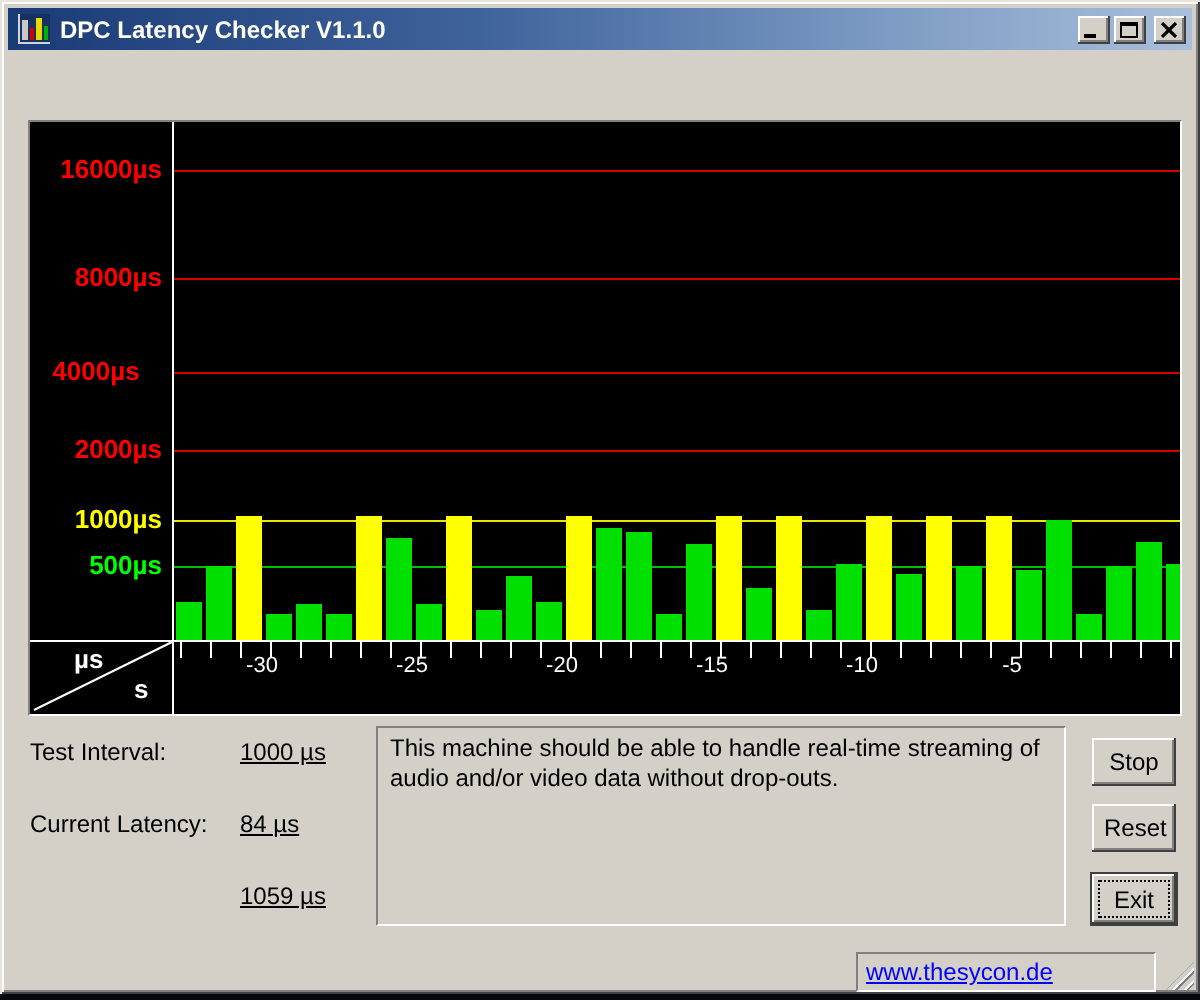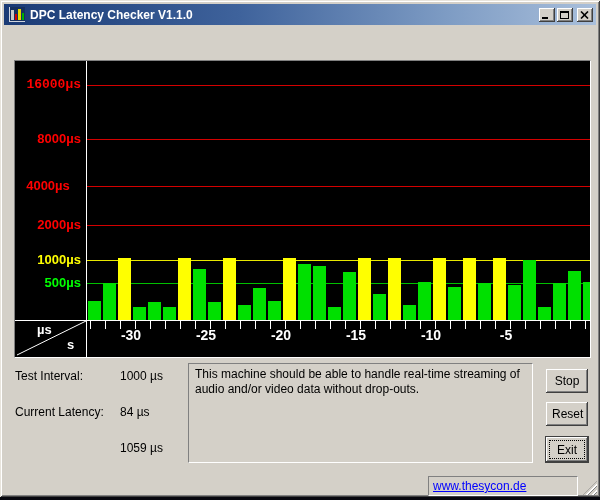--- a/index.html
+++ b/index.html
@@ -49,25 +49,25 @@
   .chart { position:absolute; left:0; top:0; width:575px; height:296px; overflow:hidden; }
   .axis-v { position:absolute; left:71px; top:0; width:1px; height:296px; background:#fff; }
   .baseline { position:absolute; left:0; top:259px; width:575px; height:1px; background:#fff; }
   .diag { position:absolute; left:0; top:0; }
   .unit-us { position:absolute; left:22px; top:261px; color:#fff; font-weight:bold; font-size:13px; }
   .unit-s  { position:absolute; left:52px; top:276px; color:#fff; font-weight:bold; font-size:13px; }
   .ylab { position:absolute; left:0; width:66px; text-align:right; font-weight:bold; font-size:13px; line-height:16px; }
   .gridline { position:absolute; left:72px; width:503px; height:1px; }
   .bar { position:absolute; width:13px; }
   .xtick { position:absolute; top:260px; width:1px; height:8px; background:#fff; }
-  .xlab { position:absolute; top:266px; width:44px; text-align:center; color:#fff; font-weight:bold; font-size:14px; }
+  .xlab { position:absolute; top:266px; width:44px; text-align:center; color:#fff; font-weight:normal; font-size:11px; }
 
   
   .stat-label { position:absolute; left:15px; font-size:12px; color:#000; }
-  .stat-value { position:absolute; left:120px; font-size:12px; color:#000; }
+  .stat-value { position:absolute; left:120px; font-size:12px; color:#000;text-decoration:underline; }
 
   
   .message-box {
     position:absolute; left:188px; top:363px; width:345px; height:100px;
     border:1px solid; border-color:#808080 #fff #fff #808080;
     background:#d4d0c8; padding:3px 6px; font-size:12px; line-height:15px; color:#000;
   }
 
   
   .btn {
@@ -127,21 +127,21 @@
   <div class="chart-outer">
     <div class="chart" id="chart">
       <div class="axis-v"></div>
       <div class="baseline"></div>
       <svg class="diag" width="80" height="296">
         <line x1="2" y1="294" x2="71" y2="260" stroke="#ffffff" stroke-width="1"></line>
       </svg>
       <div class="unit-us">µs</div>
       <div class="unit-s">s</div>
     <div class="gridline" style="top: 24px; background: rgb(212, 0, 0);"></div>
-        <div class="ylab" style="top: 16px; color: rgb(255, 0, 0); font-family: Liberation Mono, monospace;">16000µs</div>
+        <div class="ylab" style="top: 16px; color: rgb(255, 0, 0);">16000µs</div>
         <div class="gridline" style="top: 78px; background: rgb(212, 0, 0);"></div>
         <div class="ylab" style="top: 70px; color: rgb(255, 0, 0);">8000µs</div>
         <div class="gridline" style="top: 125px; background: rgb(212, 0, 0);"></div>
         <div class="ylab" style="top: 117px; color: rgb(255, 0, 0); text-align: center;">4000µs</div>
         <div class="gridline" style="top: 164px; background: rgb(212, 0, 0);"></div>
         <div class="ylab" style="top: 156px; color: rgb(255, 0, 0);">2000µs</div>
         <div class="gridline" style="top: 199px; background: rgb(232, 232, 0);"></div>
         <div class="ylab" style="top: 191px; color: rgb(255, 255, 0);">1000µs</div>
         <div class="gridline" style="top: 222px; background: rgb(0, 192, 0);"></div>
         <div class="ylab" style="top: 214px; color: rgb(0, 255, 0);">500µs</div>

